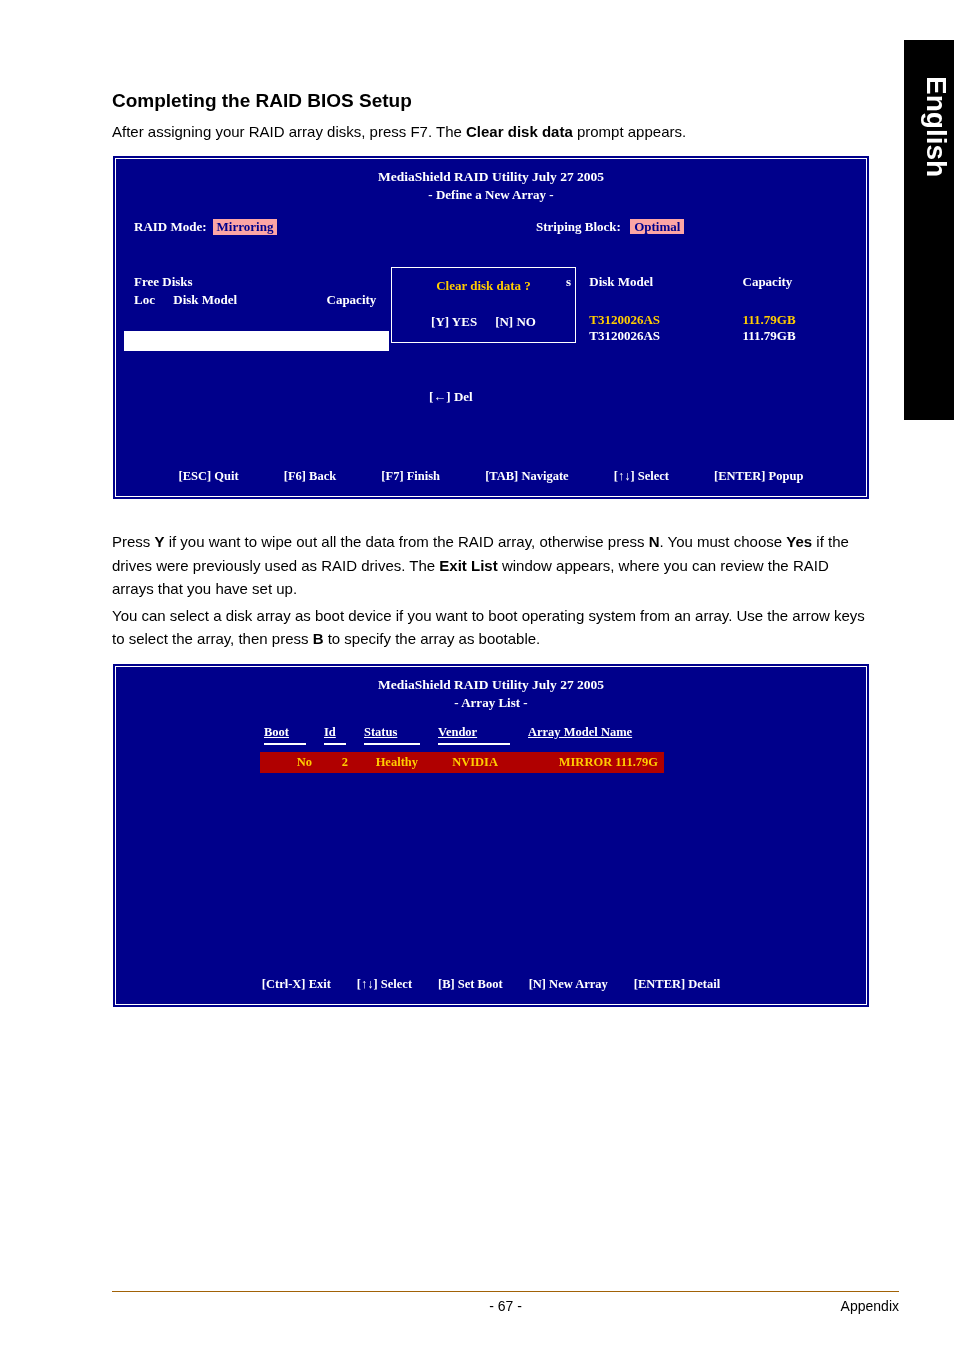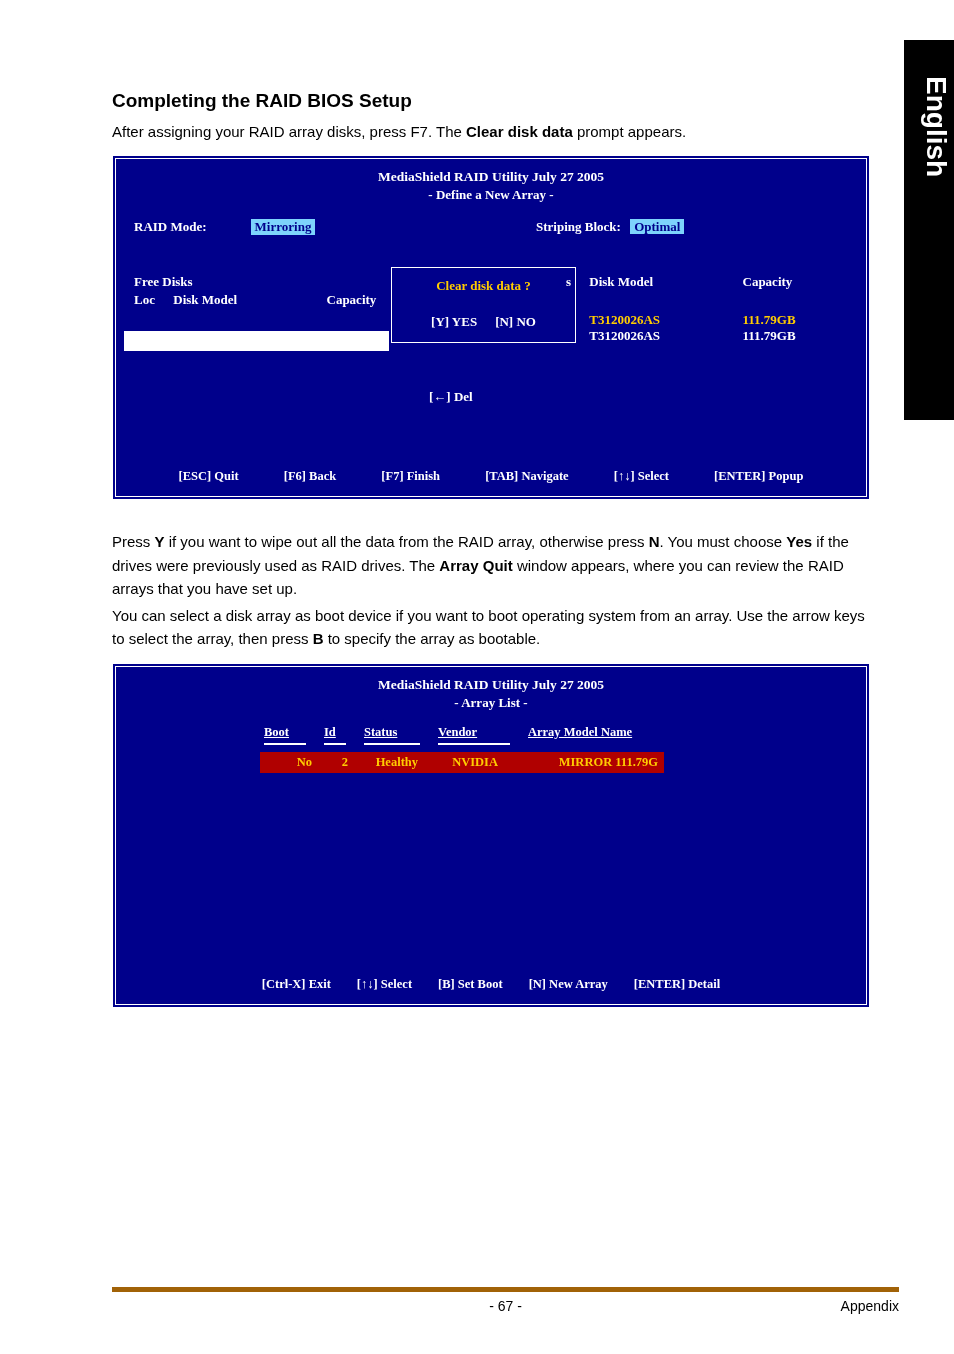--- a/index.html
+++ b/index.html
@@ -61,25 +61,24 @@
       font-size: 13.5px;
     }
     .bios-subtitle {
       text-align: center;
       font-size: 13px;
       padding-bottom: 12px;
     }
     .raid-mode-row {
       display: flex;
       padding: 4px 18px;
-      gap: 38px;
     }
     .raid-mode-label { color: #fff; }
     .raid-mode-value {
-      background: #7dd3fc;
+      background: #fca5a5;
       color: #00008b;
       padding: 0 4px;
       margin-left: 6px;
     }
     .striping {
       position: absolute;
       left: 420px;
       top: 60px;
     }
     .free-disks {
@@ -198,21 +197,21 @@
       justify-content: center;
       gap: 26px;
       color: #fff;
       font-size: 12.5px;
     }
     .footer {
       position: absolute;
       bottom: 40px;
       left: 112px;
       right: 55px;
-      border-top: 5px solid #a16207;
+      border-top: 1px solid #a16207;
       padding-top: 6px;
       display: flex;
       justify-content: space-between;
       font-size: 14px;
     }
     .footer-center {
       position: absolute;
       left: 50%;
       transform: translateX(-50%);
     }
@@ -284,21 +283,21 @@
       <span>[ESC] Quit</span>
       <span>[F6] Back</span>
       <span>[F7] Finish</span>
       <span>[TAB] Navigate</span>
       <span>[↑↓] Select</span>
       <span>[ENTER] Popup</span>
     </div>
   </div>
 
   <p class="para">
-    <span>Press </span><b>Y</b><span> if you want to wipe out all the data from the RAID array, otherwise press </span><b>N</b><span>. You must choose </span><b>Yes</b><span> if the drives were previously used as RAID drives. The </span><b>Array Quit</b><span> window appears, where you can review the RAID arrays that you have set up.</span>
+    <span>Press </span><b>Y</b><span> if you want to wipe out all the data from the RAID array, otherwise press </span><b>N</b><span>. You must choose </span><b>Yes</b><span> if the drives were previously used as RAID drives. The </span><b>Exit List</b><span> window appears, where you can review the RAID arrays that you have set up.</span>
   </p>
   <p class="para" style="margin-top:-8px;">
     <span>You can select a disk array as boot device if you want to boot operating system from an array. Use the arrow keys to select the array, then press </span><b>B</b><span> to specify the array as bootable.</span>
   </p>
 
   <div class="bios-box box2">
     <div class="bios-title">MediaShield RAID Utility  July 27 2005</div>
     <div class="bios-subtitle">- Array List -</div>
 
     <div class="array-header">

